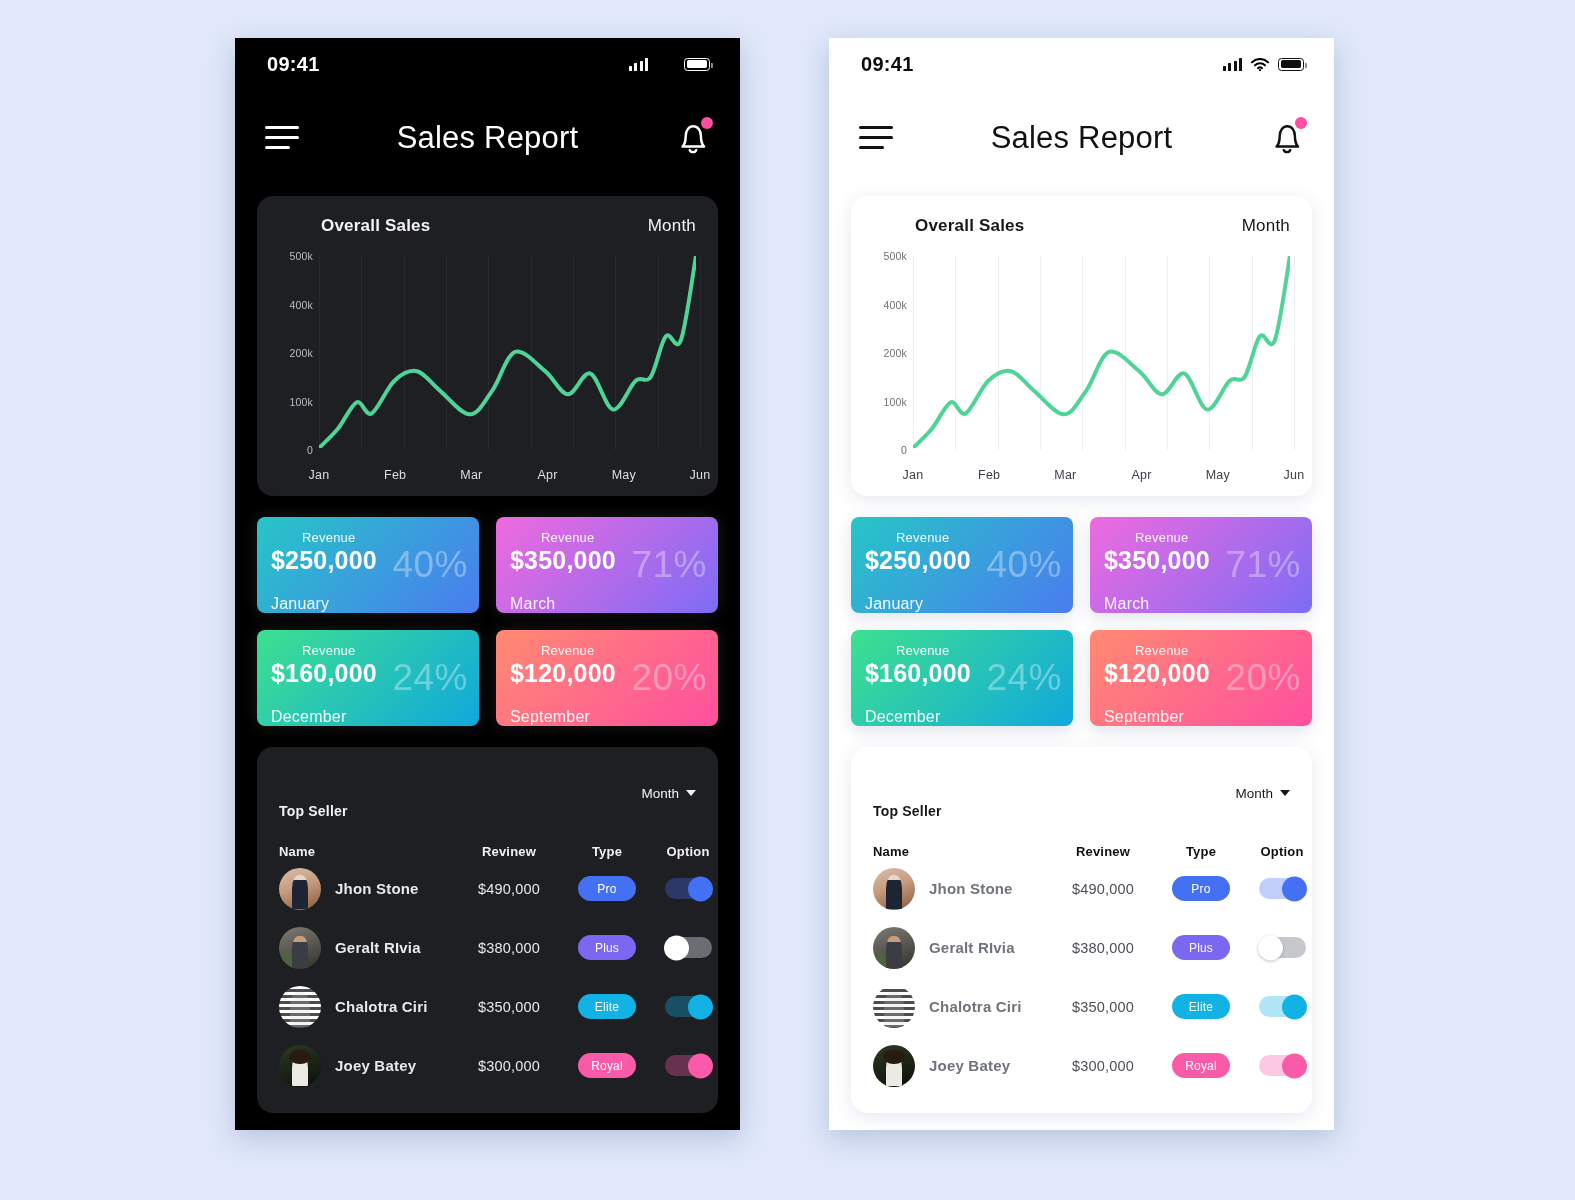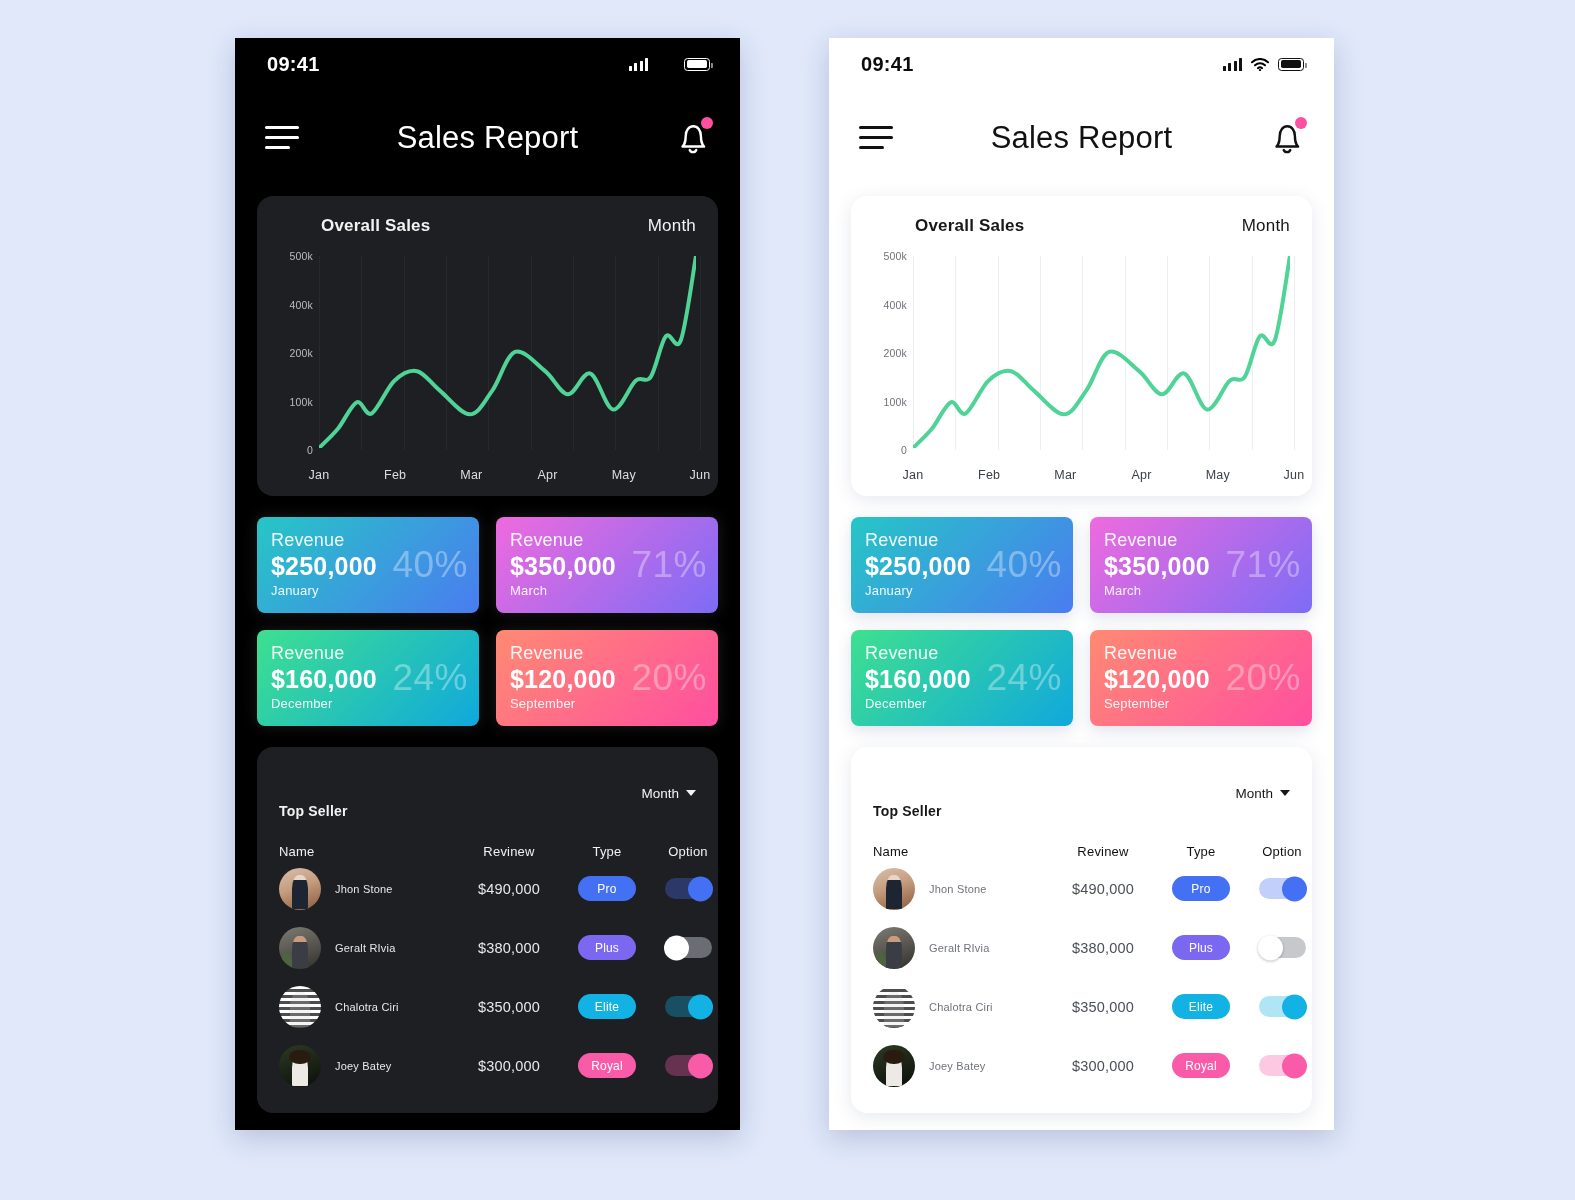--- a/index.html
+++ b/index.html
@@ -135,23 +135,23 @@
   .rev-grid {
     margin: 21px 22px 0 22px;
     display: grid; grid-template-columns: 1fr 1fr;
     gap: 17px 17px;
   }
   .rev-card {
     height: 96px; border-radius: 8px;
     position: relative; overflow: hidden;
     padding: 13px 0 0 14px; cursor: pointer;
   }
-  .rev-card .lbl { font-size: 18px; color: rgba(255,255,255,.92); letter-spacing: .2px; }
+  .rev-card .lbl { font-size: 13px; color: rgba(255,255,255,.92); letter-spacing: .2px; margin-left: 31px; }
   .rev-card .amt { font-size: 25px; font-weight: bold; color: #ffffff; letter-spacing: .2px; margin-top: 1px; }
-  .rev-card .mon { font-size: 13px; color: rgba(255,255,255,.92); letter-spacing: .2px; margin-top: 2px; }
+  .rev-card .mon { font-size: 16px; color: rgba(255,255,255,.92); letter-spacing: .2px; margin-top: 20px; }
   .rev-card .pct {
     position: absolute; right: 11px; top: 50%;
     transform: translateY(-50%);
     font-size: 37px; color: rgba(255,255,255,.35);
     letter-spacing: .5px;
   }
   .dark .rev-card { box-shadow: 0 0 16px rgba(255,255,255,.11); }
   .light .rev-card { box-shadow: 0 5px 15px rgba(60,80,130,.16); }
 
   
@@ -164,32 +164,32 @@
   .light .table-card { background: #ffffff; box-shadow: 0 4px 18px rgba(60,80,130,.13); }
 
   .tbl-head { display: flex; justify-content: space-between; align-items: center; }
   .tbl-title { font-size: 14px; font-weight: bold; letter-spacing: .2px; margin-top: 36px; }
   .tbl-period { font-size: 13.5px; display: flex; align-items: center; gap: 7px; cursor: pointer; }
   .caret { width: 0; height: 0; border-left: 5px solid transparent; border-right: 5px solid transparent; border-top: 6px solid currentColor; }
   .dark .tbl-title, .dark .tbl-period { color: #f2f2f2; }
   .light .tbl-title, .light .tbl-period { color: #18181b; }
 
   .cols, .row { display: grid; grid-template-columns: 178px 104px 92px 70px; align-items: center; }
-  .cols { margin-top: 25px; font-size: 13px; font-weight: normal; letter-spacing: .2px; }
+  .cols { margin-top: 25px; font-size: 13px; font-weight: bold; letter-spacing: .2px; }
   .dark .cols { color: #f0f0f0; }
   .light .cols { color: #111111; }
   .cols .c2, .cols .c3, .cols .c4 { text-align: center; }
 
   .row { height: 59px; }
   .namecell { display: flex; align-items: center; gap: 14px; }
   .avatar {
     width: 42px; height: 42px; border-radius: 50%;
     overflow: hidden; flex: none; position: relative;
   }
-  .nm { font-size: 11px; letter-spacing: .2px; }
+  .nm { font-size: 15px; letter-spacing: .2px; font-weight: bold; }
   .dark .nm { color: #e7e8ea; }
   .light .nm { color: #6f737a; }
   .amtcell { font-size: 14.5px; text-align: center; letter-spacing: .2px; }
   .dark .amtcell { color: #e7e8ea; }
   .light .amtcell { color: #4b4f56; }
 
   .pill {
     justify-self: center;
     width: 58px; height: 25px; border-radius: 13px;
     display: flex; align-items: center; justify-content: center;

